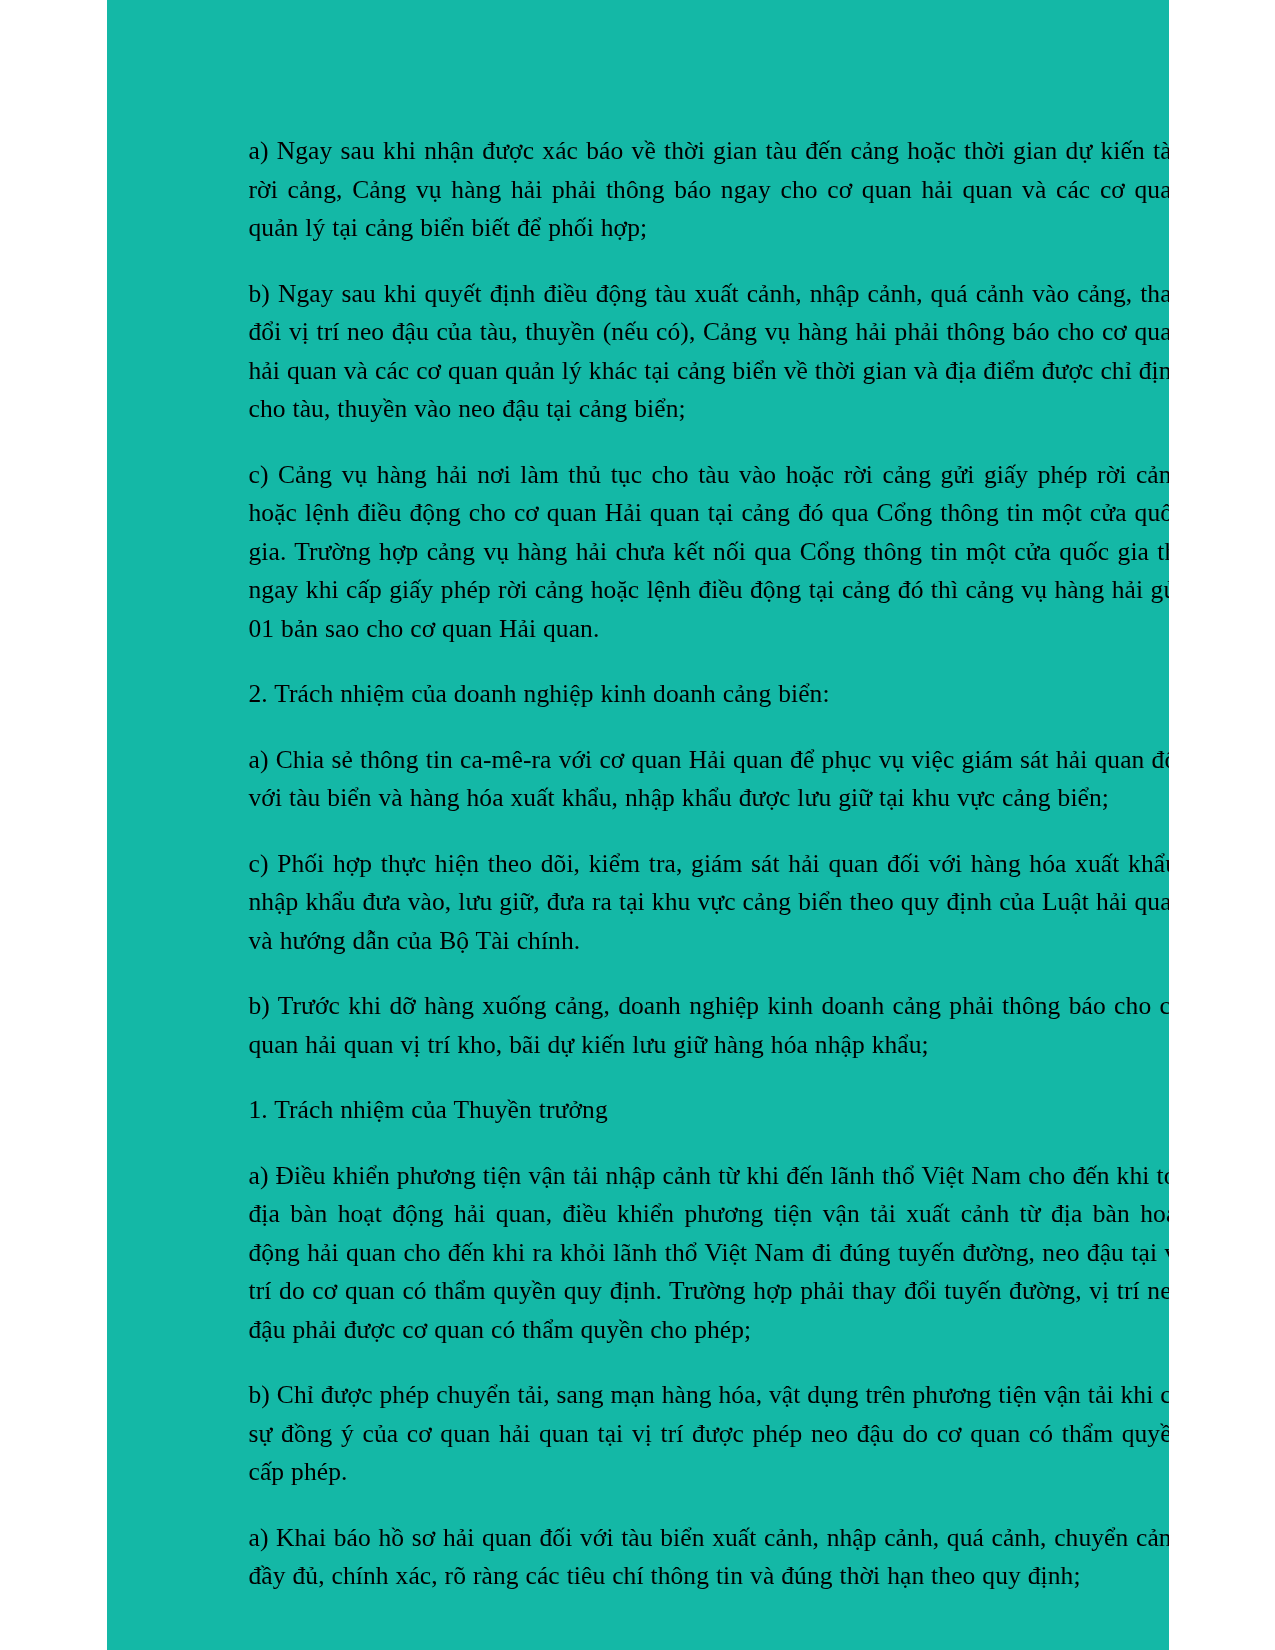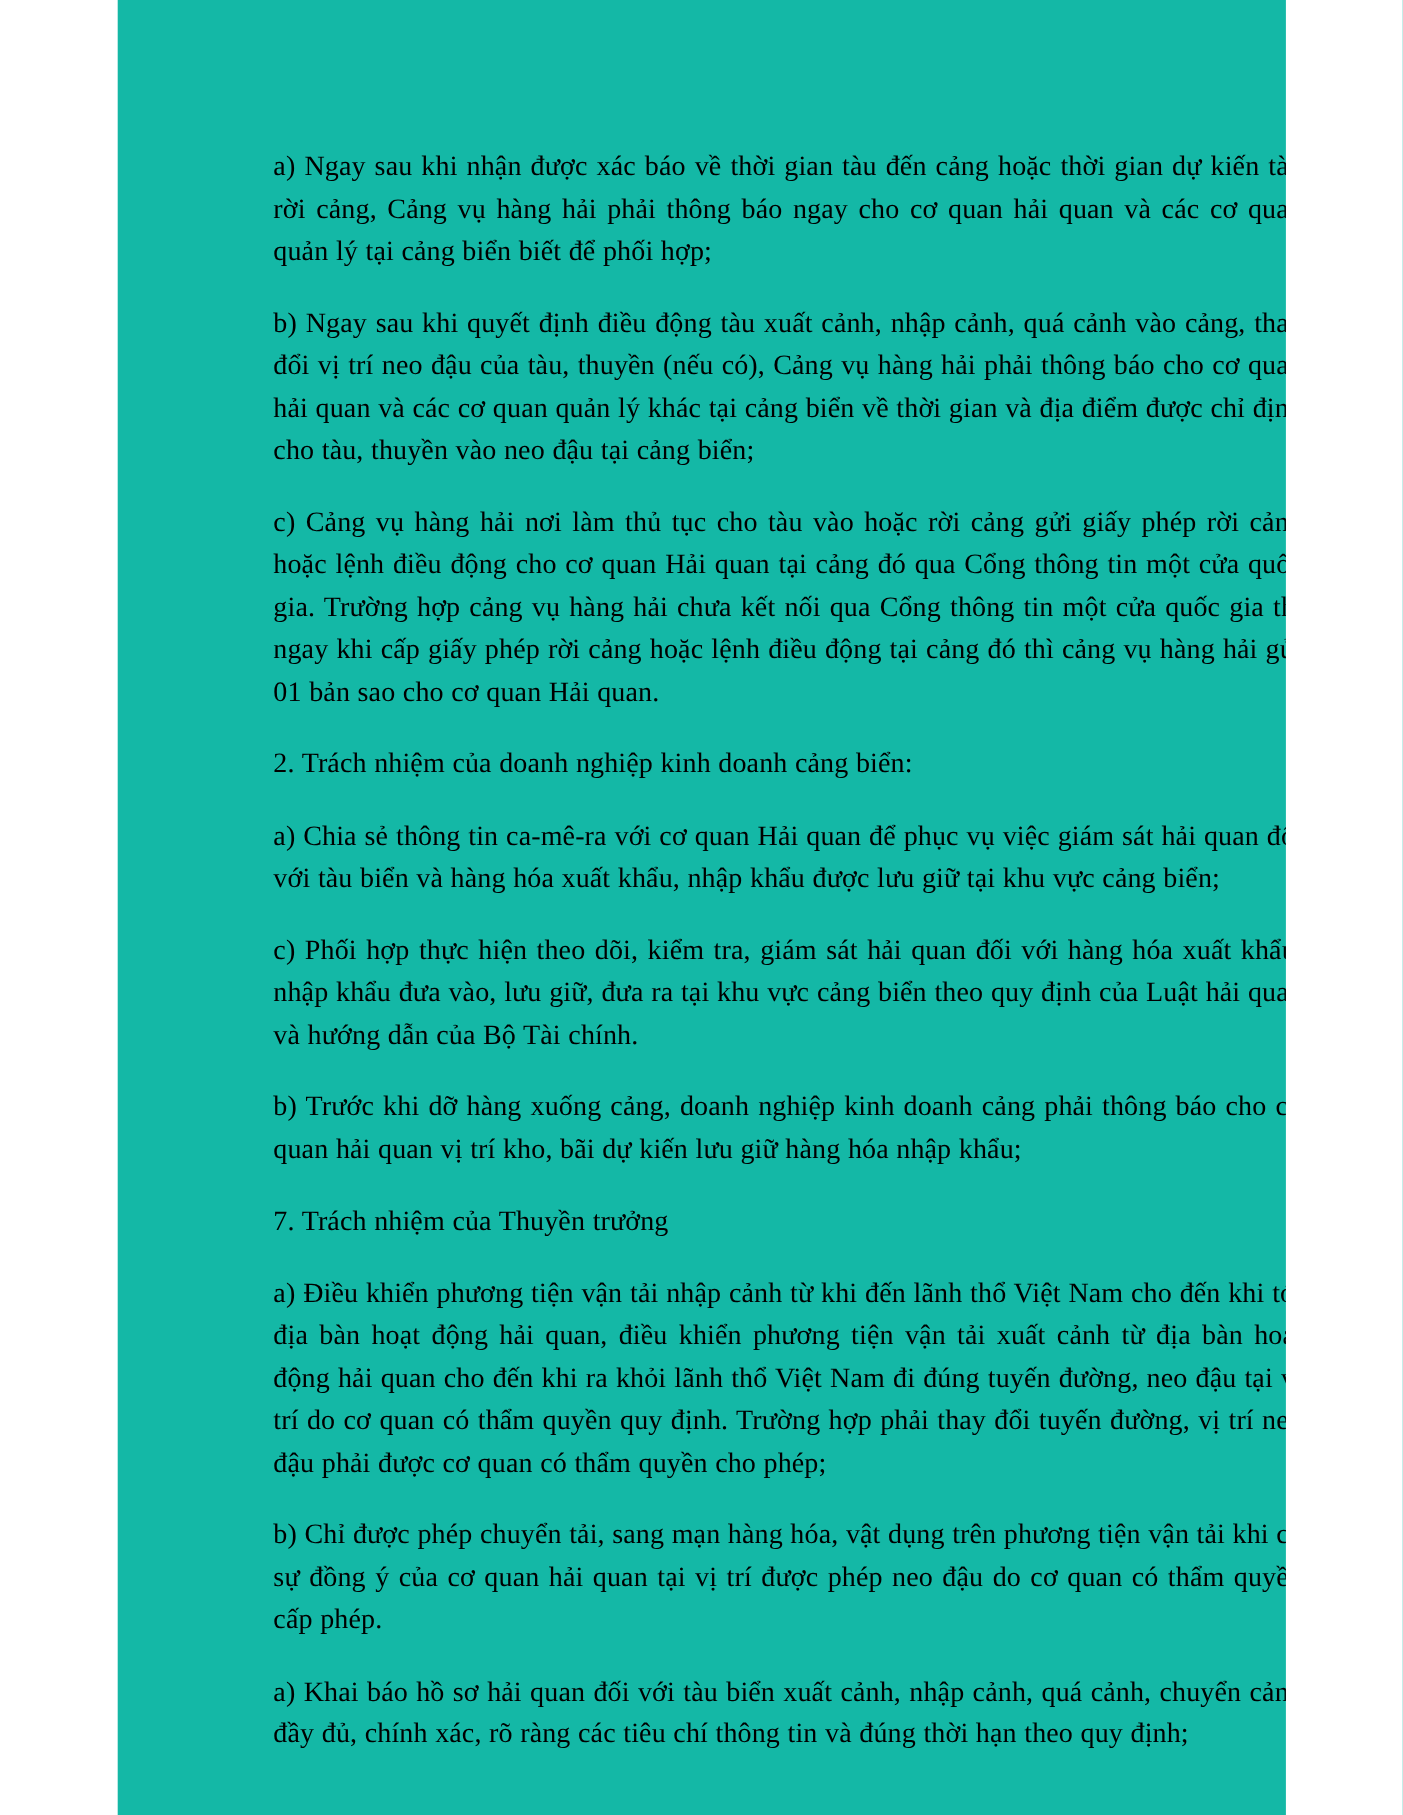--- a/index.html
+++ b/index.html
@@ -58,21 +58,21 @@
     <p class="para">c) Cảng vụ hàng hải nơi làm thủ tục cho tàu vào hoặc rời cảng gửi giấy phép rời cảng hoặc lệnh điều động cho cơ quan Hải quan tại cảng đó qua Cổng thông tin một cửa quốc gia. Trường hợp cảng vụ hàng hải chưa kết nối qua Cổng thông tin một cửa quốc gia thì ngay khi cấp giấy phép rời cảng hoặc lệnh điều động tại cảng đó thì cảng vụ hàng hải gửi 01 bản sao cho cơ quan Hải quan.</p>
 
     <p class="para heading">2. Trách nhiệm của doanh nghiệp kinh doanh cảng biển:</p>
 
     <p class="para">a) Chia sẻ thông tin ca-mê-ra với cơ quan Hải quan để phục vụ việc giám sát hải quan đối với tàu biển và hàng hóa xuất khẩu, nhập khẩu được lưu giữ tại khu vực cảng biển;</p>
 
     <p class="para">c) Phối hợp thực hiện theo dõi, kiểm tra, giám sát hải quan đối với hàng hóa xuất khẩu, nhập khẩu đưa vào, lưu giữ, đưa ra tại khu vực cảng biển theo quy định của Luật hải quan và hướng dẫn của Bộ Tài chính.</p>
 
     <p class="para">b) Trước khi dỡ hàng xuống cảng, doanh nghiệp kinh doanh cảng phải thông báo cho cơ quan hải quan vị trí kho, bãi dự kiến lưu giữ hàng hóa nhập khẩu;</p>
 
-    <p class="para heading">7. Trách nhiệm của Thuyền trưởng</p>
+    <p class="para heading">1. Trách nhiệm của Thuyền trưởng</p>
 
     <p class="para">a) Điều khiển phương tiện vận tải nhập cảnh từ khi đến lãnh thổ Việt Nam cho đến khi tới địa bàn hoạt động hải quan, điều khiển phương tiện vận tải xuất cảnh từ địa bàn hoạt động hải quan cho đến khi ra khỏi lãnh thổ Việt Nam đi đúng tuyến đường, neo đậu tại vị trí do cơ quan có thẩm quyền quy định. Trường hợp phải thay đổi tuyến đường, vị trí neo đậu phải được cơ quan có thẩm quyền cho phép;</p>
 
     <p class="para">b) Chỉ được phép chuyển tải, sang mạn hàng hóa, vật dụng trên phương tiện vận tải khi có sự đồng ý của cơ quan hải quan tại vị trí được phép neo đậu do cơ quan có thẩm quyền cấp phép.</p>
 
 
     <p class="para">a) Khai báo hồ sơ hải quan đối với tàu biển xuất cảnh, nhập cảnh, quá cảnh, chuyển cảng đầy đủ, chính xác, rõ ràng các tiêu chí thông tin và đúng thời hạn theo quy định;</p>
 
   </div>
 </div>

